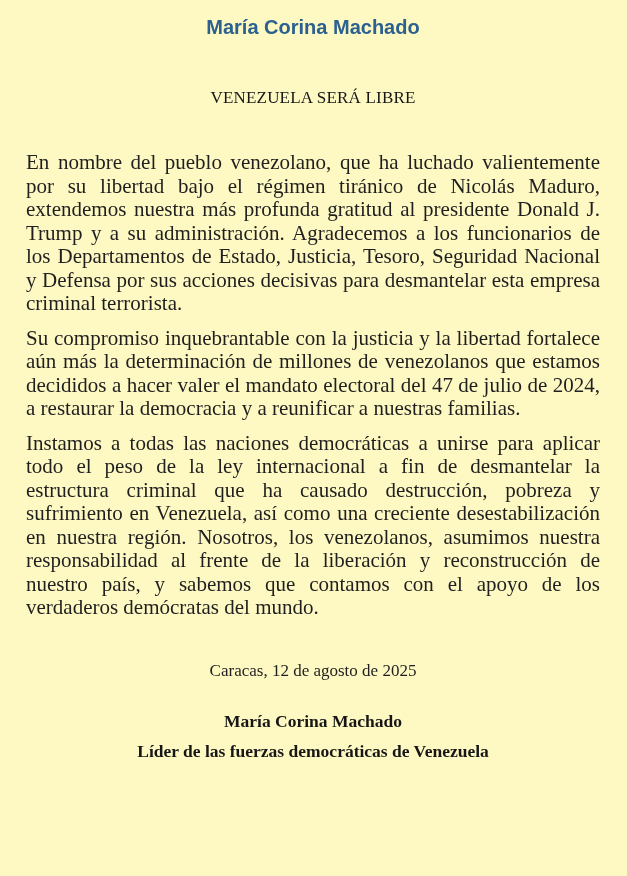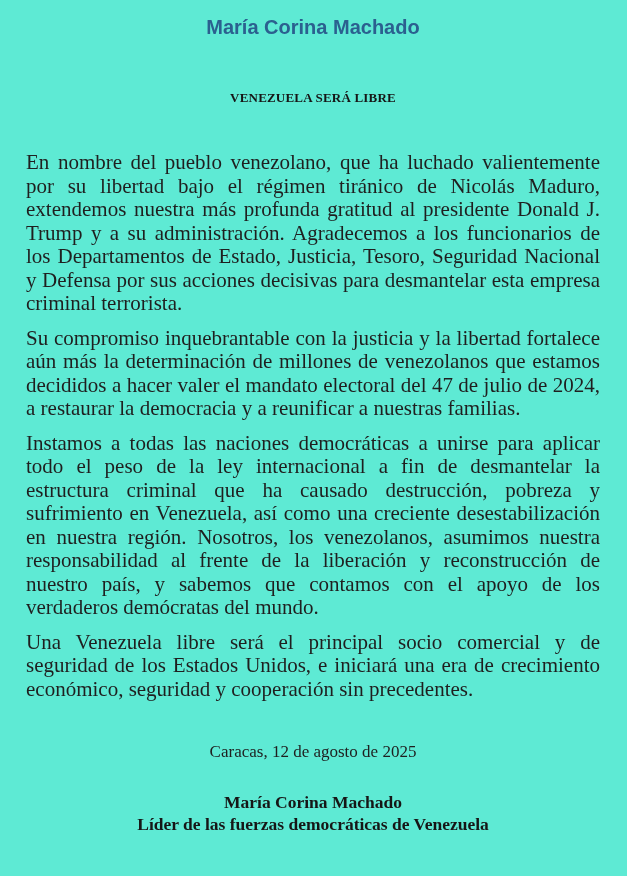--- a/index.html
+++ b/index.html
@@ -5,42 +5,42 @@
   html, body {
     margin: 0;
     padding: 0;
     background: #ffffff;
   }
   .page {
     position: relative;
     width: 627px;
     height: 876px;
     margin: 0;
-    background: #5eead4;
+    background: #fef9c3;
     box-sizing: border-box;
     padding: 14px 27px 0 26px;
     font-family: "Liberation Serif", "DejaVu Serif", serif;
     color: #1f1f1f;
     overflow: hidden;
   }
   .author-header {
     margin: 0;
     text-align: center;
     font-family: "Liberation Sans", "DejaVu Sans", sans-serif;
     font-weight: bold;
     font-size: 20px;
     line-height: 26px;
     color: #2b608f;
   }
   .doc-title {
     margin: 47px 0 0 0;
     text-align: center;
     font-family: "Liberation Serif", "DejaVu Serif", serif;
-    font-weight: bold;
-    font-size: 13px;
+    font-weight: normal;
+    font-size: 17px;
     line-height: 21px;
     letter-spacing: 0.2px;
     color: #161616;
   }
   .doc-body {
     margin-top: 43px;
   }
   .para {
     margin: 0 0 11px 0;
     text-align: justify;
@@ -60,36 +60,35 @@
   }
   .signature-block {
     margin-top: 28px;
     text-align: center;
     font-weight: bold;
     font-size: 17.5px;
     line-height: 22px;
     color: #161616;
   }
   .signature-name { margin: 0; }
-  .signature-role { margin: 0; }
+  .signature-role { margin: 8px; }
 </style>
 </head>
 <body>
 
 <div class="page">
 
   <h1 class="author-header">María Corina Machado</h1>
 
   <h2 class="doc-title">VENEZUELA SERÁ LIBRE</h2>
 
   <div class="doc-body">
     <p class="para">En nombre del pueblo venezolano, que ha luchado valientemente por su libertad bajo el régimen tiránico de Nicolás Maduro, extendemos nuestra más profunda gratitud al presidente Donald J. Trump y a su administración. Agradecemos a los funcionarios de los Departamentos de Estado, Justicia, Tesoro, Seguridad Nacional y Defensa por sus acciones decisivas para desmantelar esta empresa criminal terrorista.</p>
     <p class="para">Su compromiso inquebrantable con la justicia y la libertad fortalece aún más la determinación de millones de venezolanos que estamos decididos a hacer valer el mandato electoral del 47 de julio de 2024, a restaurar la democracia y a reunificar a nuestras familias.</p>
     <p class="para">Instamos a todas las naciones democráticas a unirse para aplicar todo el peso de la ley internacional a fin de desmantelar la estructura criminal que ha causado destrucción, pobreza y sufrimiento en Venezuela, así como una creciente desestabilización en nuestra región. Nosotros, los venezolanos, asumimos nuestra responsabilidad al frente de la liberación y reconstrucción de nuestro país, y sabemos que contamos con el apoyo de los verdaderos demócratas del mundo.</p>
-    <p class="para">Una Venezuela libre será el principal socio comercial y de seguridad de los Estados Unidos, e iniciará una era de crecimiento económico, seguridad y cooperación sin precedentes.</p>
   </div>
 
   <div class="dateline">Caracas, 12 de agosto de 2025</div>
 
   <div class="signature-block">
     <p class="signature-name">María Corina Machado</p>
     <p class="signature-role">Líder de las fuerzas democráticas de Venezuela</p>
   </div>
 
 </div>

